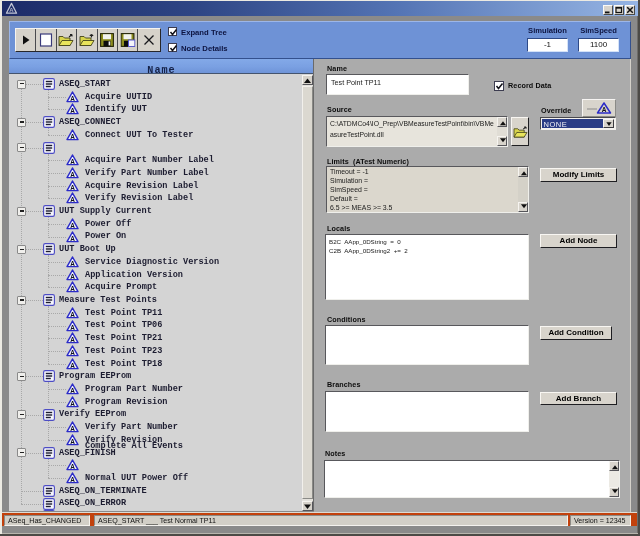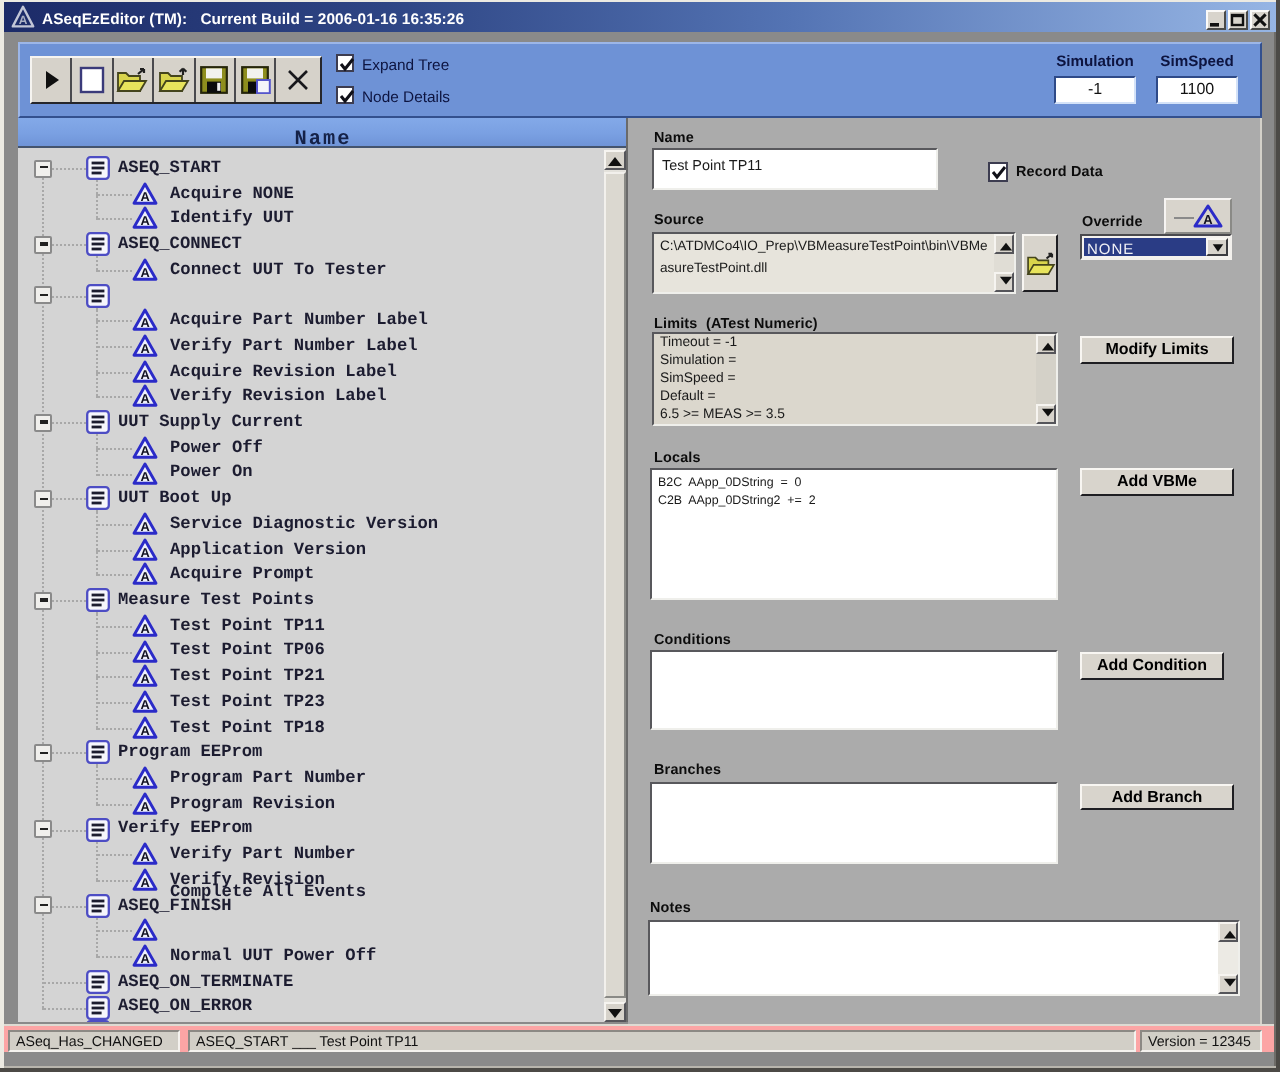--- a/index.html
+++ b/index.html
@@ -25,21 +25,21 @@
 #toolbar { position:absolute; left:9px; top:21px; width:622px; height:38px; background:#6e92d6;
   border-top:1px solid #9cb6e8; border-left:1px solid #9cb6e8; border-bottom:1px solid #33508e; border-right:1px solid #33508e; }
 #btngrp { position:absolute; left:5px; top:6px; width:146px; height:24px; background:#d6d2ca;
   border-top:1px solid #f6f4f0; border-left:1px solid #f6f4f0; border-right:1.5px solid #26262a; border-bottom:1.5px solid #26262a; display:flex; }
 #btngrp .tbtn { width:20.4px; height:100%; border-right:1px solid #4a4a4e; position:relative; }
 #btngrp .tbtn:last-child { border-right:0; }
 #btngrp .tbtn svg { position:absolute; left:50%; top:50%; transform:translate(-50%,-50%); }
 .cbrow { position:absolute; left:158px; height:10px; }
 .cbx { position:absolute; left:0; top:0; width:9px; height:9px; background:#fff; border:1px solid #3c3c50; }
 .cbx svg { position:absolute; left:0px; top:0px; }
-.cblab { position:absolute; left:13px; top:1px; font-size:7.7px; font-weight:normal; color:#0d1440; white-space:nowrap; }
+.cblab { position:absolute; left:13px; top:1px; font-size:7.7px; font-weight:bold; color:#0d1440; white-space:nowrap; }
 #ioprep { position:absolute; left:222px; top:5px; width:281px; height:24px; background:#84a9e6;
   border-top:1px solid #2e4a88; border-left:1px solid #2e4a88; border-bottom:1px solid #d4e2f8; border-right:1px solid #d4e2f8;
   text-align:center; }
 #ioprep span { font-family:"Liberation Serif",serif; font-weight:bold; font-size:14.6px; color:#141e38; line-height:21.5px; letter-spacing:0.3px; }
 .simlab { position:absolute; top:4px; font-size:7.6px; font-weight:bold; color:#0d1440; text-align:center; }
 .simbox { position:absolute; top:16px; height:14px; background:#fff; border-top:1px solid #2e4a88; border-left:1px solid #2e4a88; border-bottom:1px solid #d4e2f8; border-right:1px solid #d4e2f8; font-size:8px; color:#111; text-align:center; line-height:12.5px; }
 
 #treepanel { position:absolute; left:9px; top:59px; width:305px; height:452px; background:#d4d4d4; }
 #treehdr { position:absolute; left:0; top:0; width:305px; height:15px; background:linear-gradient(180deg,#83a9e8 0%,#7aa0e2 55%,#6f94d8 100%);
   border-bottom:1px solid #44546e; text-align:center; }
@@ -56,34 +56,33 @@
 
 #rpanel { position:absolute; left:314px; top:59px; width:317px; height:453px; background:#ababab; border-right:1px solid #d4d1c9; }
 .flab { position:absolute; font-size:7.2px; font-weight:bold; color:#0c0c0c; white-space:nowrap; letter-spacing:0.1px; }
 .sunk { position:absolute; background:#fff; border-top:1.5px solid #58585c; border-left:1.5px solid #58585c; border-bottom:1px solid #efefeb; border-right:1px solid #efefeb; }
 .btn3d { position:absolute; background:#d8d4cc; border-top:1px solid #f8f6f2; border-left:1px solid #f8f6f2; border-right:1.5px solid #1e1e22; border-bottom:1.5px solid #1e1e22;
   font-size:8px; font-weight:bold; color:#000; text-align:center; }
 .stext { font-size:6.9px; color:#1a1a1a; line-height:10.5px; white-space:pre; }
 .ssb { position:absolute; width:10px; background:#e6e3dc; }
 .ssbtn { position:absolute; left:0; width:10px; height:10px; background:#d8d4cc; border-top:1px solid #f6f4f0; border-left:1px solid #f6f4f0; border-right:1px solid #55555a; border-bottom:1px solid #55555a; }
 
-#statusbar { position:absolute; left:2px; top:512px; width:636px; height:14px; background:#fca5a5; border-top:1px solid #dedbd3; }
+#statusbar { position:absolute; left:2px; top:512px; width:636px; height:14px; background:#c2410c; border-top:1px solid #dedbd3; }
 .scell { position:absolute; top:1.5px; height:11px; background:#d2cfc7; border-top:1px solid #8c8984; border-left:1px solid #8c8984; border-bottom:1px solid #f4f2ee; border-right:1px solid #f4f2ee; font-size:7.1px; color:#111; line-height:10px; white-space:nowrap; overflow:hidden; }
 #botgray { position:absolute; left:2px; top:526px; width:636px; height:8px; background:#8a8a8a; }
 </style>
 </head>
 <body>
 <div id="framelight"></div>
 <div id="topgray"></div>
 <div id="title">
   <svg class="abs" style="left:3px;top:1px" width="13" height="13" viewBox="0 0 13 13">
     <path d="M6.5 1.4 L11.6 11.2 L1.4 11.2 Z" fill="none" stroke="#c2c6d6" stroke-width="1.2" stroke-linejoin="round"></path>
     <text x="6.5" y="10.2" text-anchor="middle" font-family="Liberation Sans" font-size="6" font-weight="bold" fill="#aab0c4">A</text>
   </svg>
-  <span class="txt">ASeqEzEditor (TM):   Current Build = 2006-01-16 16:35:26</span>
   <div class="wbtn" style="left:601px">
     <svg width="8" height="8" style="position:absolute;left:0;top:0">
         <rect x="1" y="5.5" width="4.5" height="1.8" fill="#111"></rect>
       </svg>
   </div>
   <div class="wbtn" style="left:611.5px">
     <svg width="8" height="8" style="position:absolute;left:0;top:0">
         <rect x="1" y="1.5" width="5.5" height="5" fill="none" stroke="#111" stroke-width="1.2"></rect>
         <rect x="1" y="1" width="5.5" height="1.6" fill="#111"></rect>
       </svg>
@@ -185,21 +184,21 @@
         <rect x="2.8" y="2.8" width="6.4" height="1.4" fill="#1c1c30"></rect>
         <rect x="2.8" y="5.3" width="6.4" height="1.4" fill="#1c1c30"></rect>
         <rect x="2.8" y="7.8" width="5" height="1.4" fill="#1c1c30"></rect>
       </svg>
 <div class="tt" style="left:50px;top:3.8px">ASEQ_START</div>
 <div class="hl" style="left:39px;top:21.7px;width:18px;height:1px;border-top:1px dotted #a8a8a8"></div>
 <svg class="abs" style="left:57px;top:15.712999999999994px" width="13" height="12" viewBox="0 0 13 12">
         <path d="M6.5 1 L12 10.6 L1 10.6 Z" fill="#eef0fa" stroke="#2b2bc8" stroke-width="1.45" stroke-linejoin="round"></path>
         <text x="6.5" y="9.6" text-anchor="middle" font-family="Liberation Sans" font-size="6.4" font-weight="bold" fill="#111122">A</text>
       </svg>
-<div class="tt" style="left:76px;top:16.5px">Acquire NONE</div>
+<div class="tt" style="left:76px;top:16.5px">Acquire UUTID</div>
 <div class="hl" style="left:39px;top:34.4px;width:18px;height:1px;border-top:1px dotted #a8a8a8"></div>
 <svg class="abs" style="left:57px;top:28.426000000000002px" width="13" height="12" viewBox="0 0 13 12">
         <path d="M6.5 1 L12 10.6 L1 10.6 Z" fill="#eef0fa" stroke="#2b2bc8" stroke-width="1.45" stroke-linejoin="round"></path>
         <text x="6.5" y="9.6" text-anchor="middle" font-family="Liberation Sans" font-size="6.4" font-weight="bold" fill="#111122">A</text>
       </svg>
 <div class="tt" style="left:76px;top:29.2px">Identify UUT</div>
 <div class="hl" style="left:17px;top:47.1px;width:17px;height:1px;border-top:1px dotted #a8a8a8"></div>
 <div class="ebox" style="left:8px;top:42.6px">
         <div class="em"></div>
       </div>
@@ -526,21 +525,21 @@
         </div>
     </div>
   </div>
   <div class="btn3d" style="left:226px;top:109px;width:77px;height:13.5px;line-height:12px">Modify Limits</div>
 
   <div class="flab" style="left:13px;top:165px">Locals</div>
   <div class="sunk" style="left:11px;top:175px;width:204px;height:66px">
     <div class="stext" style="position:absolute;left:3px;top:1.5px;line-height:9.2px;font-size:6.2px">B2C  AApp_0DString  =  0
 C2B  AApp_0DString2  +=  2</div>
   </div>
-  <div class="btn3d" style="left:226px;top:175px;width:77px;height:13.5px;line-height:12px">Add VBMe</div>
+  <div class="btn3d" style="left:226px;top:175px;width:77px;height:13.5px;line-height:12px">Add Node</div>
 
   <div class="flab" style="left:13px;top:256px">Conditions</div>
   <div class="sunk" style="left:11px;top:266px;width:204px;height:40px"></div>
   <div class="btn3d" style="left:226px;top:267px;width:72px;height:13.5px;line-height:12px">Add Condition</div>
 
   <div class="flab" style="left:13px;top:321px">Branches</div>
   <div class="sunk" style="left:11px;top:332px;width:204px;height:41px"></div>
   <div class="btn3d" style="left:226px;top:332.5px;width:77px;height:13.5px;line-height:12px">Add Branch</div>
 
   <div class="flab" style="left:11px;top:390px">Notes</div>
@@ -554,20 +553,20 @@
       <div class="ssbtn" style="bottom:0">
           <svg width="8" height="7" style="position:absolute;left:0.5px;top:0.5px" viewBox="0 0 9 8">
             <path d="M4.5 6 L1 1.5 L8 1.5 Z" fill="#101010"></path>
           </svg>
         </div>
     </div>
   </div>
 </div>
 <div id="statusbar">
   <div class="scell" style="left:2px;width:86px;padding-left:3px">ASeq_Has_CHANGED</div>
-  <div class="scell" style="left:92px;width:474px;padding-left:3px">ASEQ_START ___ Test Point TP11</div>
+  <div class="scell" style="left:92px;width:474px;padding-left:3px">ASEQ_START ___ Test Normal TP11</div>
   <div class="scell" style="left:568px;width:61px;padding-left:3px">Version = 12345</div>
 </div>
 <div id="botgray"></div>
 <div id="fr-r2"></div>
 <div id="fr-r1"></div>
 <div id="fr-b2"></div>
 <div id="fr-b1"></div>
 
 </body></html>

